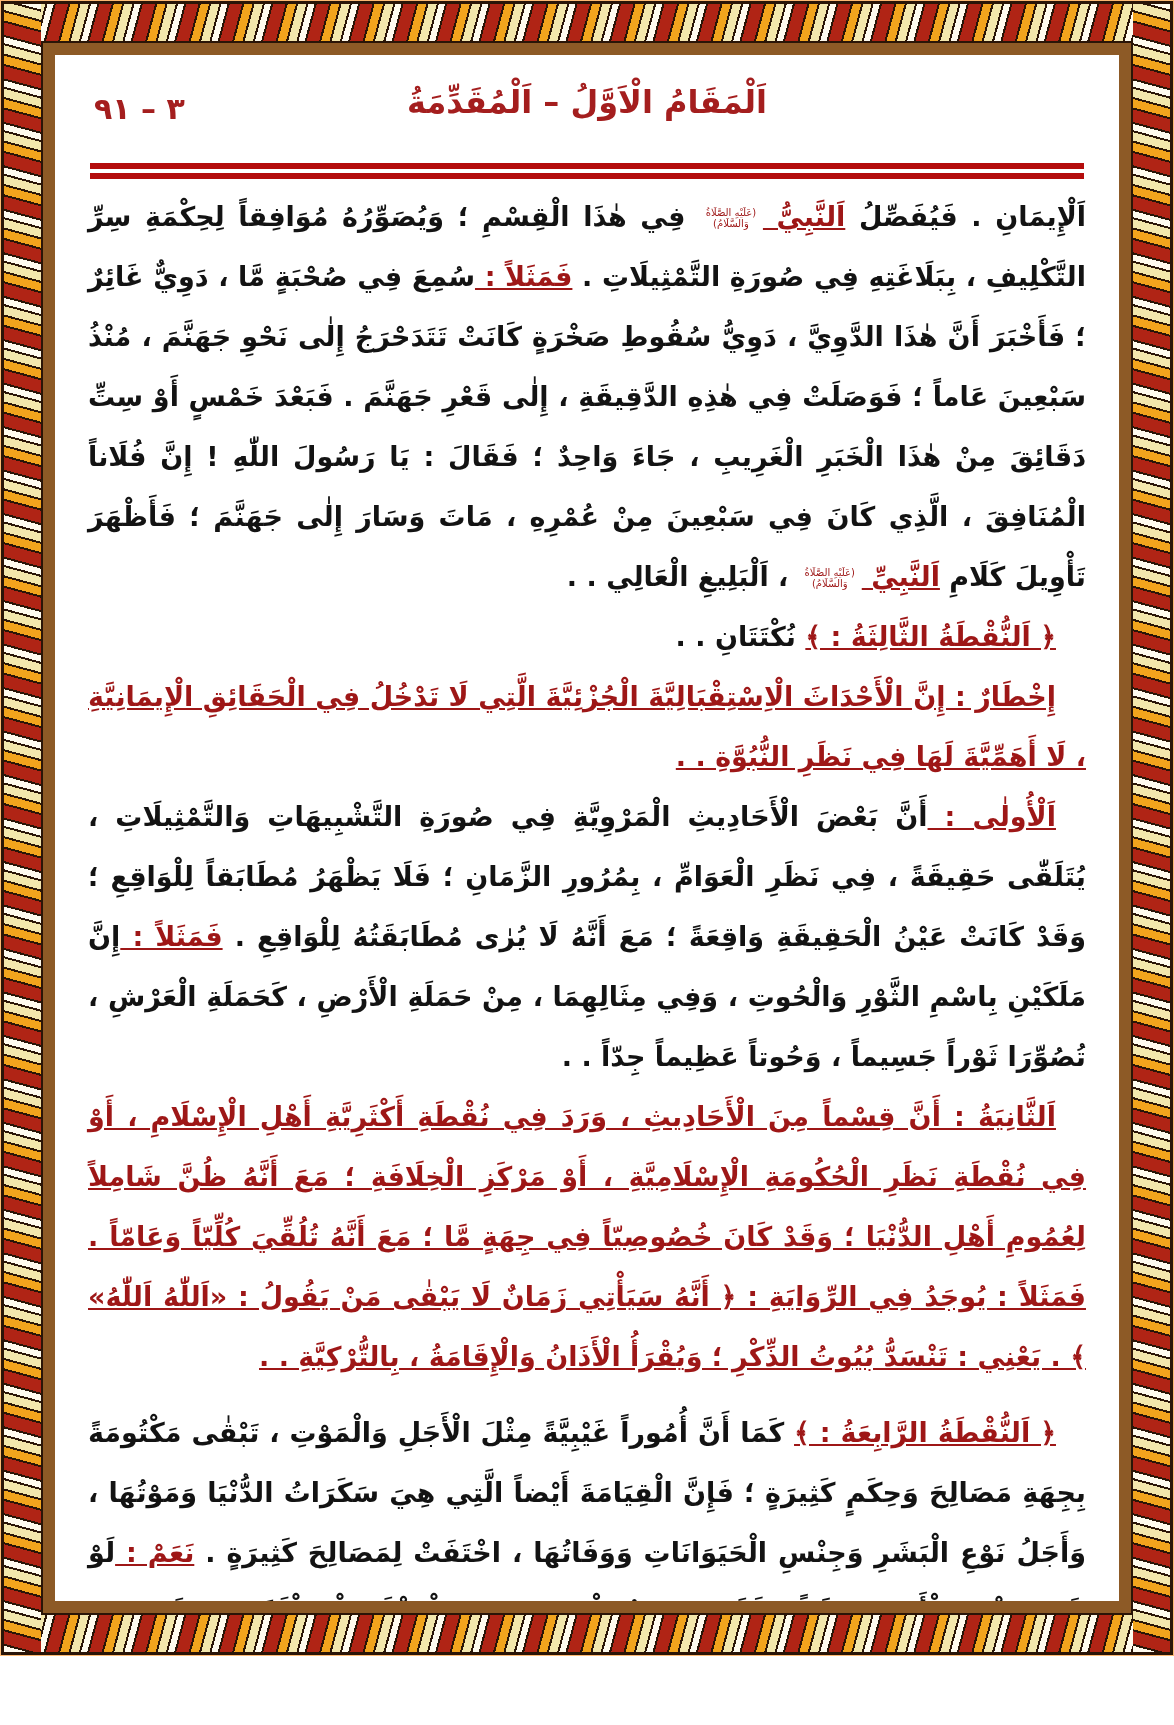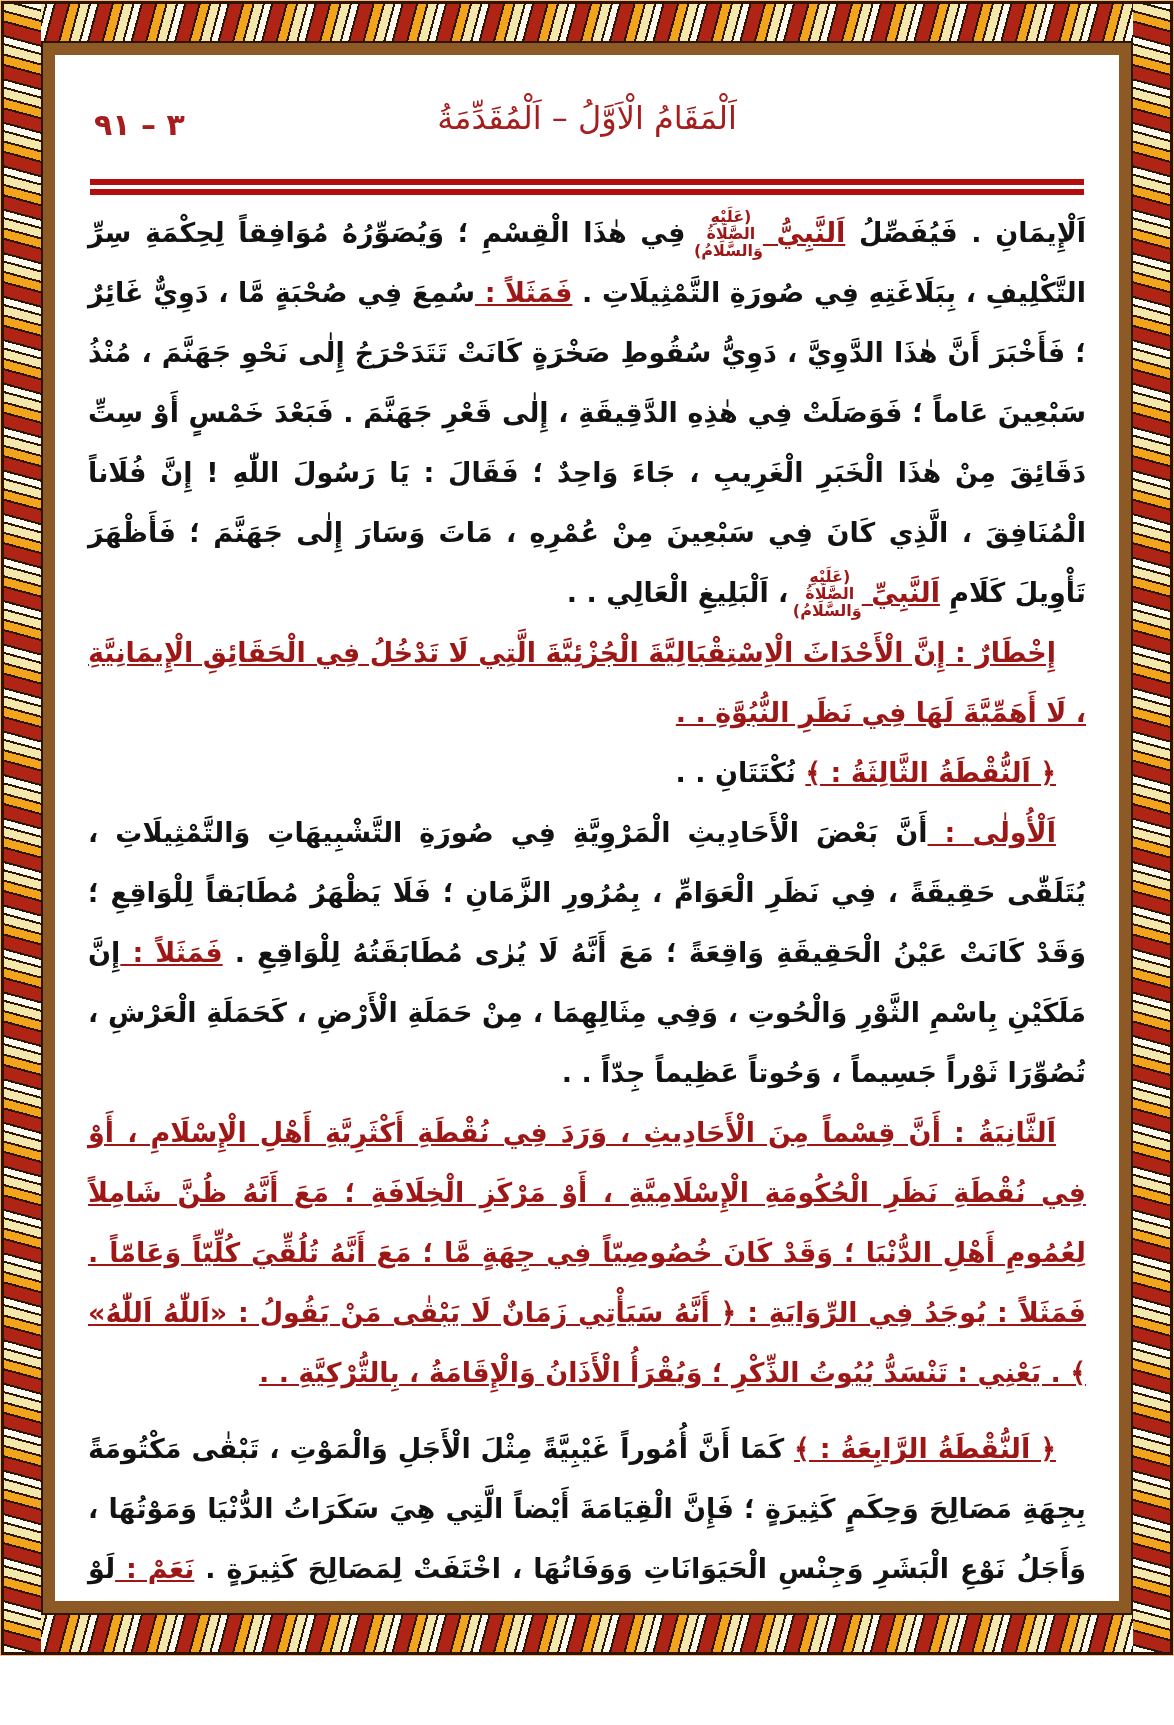--- a/index.html
+++ b/index.html
@@ -31,39 +31,39 @@
     position:absolute;inset:55px;background:#ffffff;
     box-sizing:border-box;padding:14px 33px 10px 33px;direction:rtl;overflow:hidden;
   }
   
   .hdr{position:relative;height:88px;}
   .page-label{
     position:absolute;left:6px;top:22px;font-size:30px;font-weight:bold;
     color:#a41e1e;direction:rtl;letter-spacing:2px;
   }
   .title{
-    margin:16px;padding-top:14px;text-align:center;font-size:32px;font-weight:normal;color:#a41e1e;
+    margin:0;padding-top:14px;text-align:center;font-size:32px;font-weight:bold;color:#a41e1e;
   }
   .rule{
     height:4px;border-top:6px solid #b40d0d;border-bottom:6px solid #b40d0d;
     margin:6px 2px 4px 2px;
   }
   
   .bodytext{
     margin-top:8px;font-size:27px;font-weight:bold;line-height:60px;
     color:#131313;text-align:justify;direction:rtl;
   }
   .para{margin:0;text-indent:30px;}
   .para.flush{text-indent:0;}
   .para.gap-top{margin-top:16px;}
   .seg-k{color:#131313;}
   .seg-r{color:#9e1717;text-decoration:underline;}
   .seg-s{
-    color:#9e1717;font-size:16px;line-height:1.05;display:inline-block;
-    max-width:64px;vertical-align:middle;text-align:center;font-weight:bold;
+    color:#9e1717;font-size:10px;line-height:1.05;display:inline-block;
+    max-width:64px;vertical-align:middle;text-align:center;font-weight:normal;
   }
 </style>
 </head>
 <body>
 
 <div class="page">
   <div class="frame-outerline"></div>
   <div class="band band-top"></div>
   <div class="band band-bottom"></div>
   <div class="band band-left"></div>
@@ -71,20 +71,20 @@
   <div class="brownband"></div>
 
   <div class="inner">
     <div class="hdr">
       <div class="page-label">٣ – ٩١</div>
       <h1 class="title">اَلْمَقَامُ الْاَوَّلُ – اَلْمُقَدِّمَةُ</h1>
     </div>
     <div class="rule"></div>
     <div class="bodytext">
         <p class="para flush"><span class="seg-k">اَلْإِيمَانِ . فَيُفَصِّلُ </span><span class="seg-r">اَلنَّبِيُّ </span><span class="seg-s">(عَلَيْهِ الصَّلَاةُ وَالسَّلَامُ)</span><span class="seg-k"> فِي هٰذَا الْقِسْمِ ؛ وَيُصَوِّرُهُ مُوَافِقاً لِحِكْمَةِ سِرِّ التَّكْلِيفِ ، بِبَلَاغَتِهِ فِي صُورَةِ التَّمْثِيلَاتِ . </span><span class="seg-r">فَمَثَلاً : </span><span class="seg-k">سُمِعَ فِي صُحْبَةٍ مَّا ، دَوِيٌّ غَائِرٌ ؛ فَأَخْبَرَ أَنَّ هٰذَا الدَّوِيَّ ، دَوِيُّ سُقُوطِ صَخْرَةٍ كَانَتْ تَتَدَحْرَجُ إِلٰى نَحْوِ جَهَنَّمَ ، مُنْذُ سَبْعِينَ عَاماً ؛ فَوَصَلَتْ فِي هٰذِهِ الدَّقِيقَةِ ، إِلٰى قَعْرِ جَهَنَّمَ . فَبَعْدَ خَمْسٍ أَوْ سِتِّ دَقَائِقَ مِنْ هٰذَا الْخَبَرِ الْغَرِيبِ ، جَاءَ وَاحِدٌ ؛ فَقَالَ : يَا رَسُولَ اللّٰهِ ! إِنَّ فُلَاناً الْمُنَافِقَ ، الَّذِي كَانَ فِي سَبْعِينَ مِنْ عُمْرِهِ ، مَاتَ وَسَارَ إِلٰى جَهَنَّمَ ؛ فَأَظْهَرَ تَأْوِيلَ كَلَامِ </span><span class="seg-r">اَلنَّبِيِّ </span><span class="seg-s">(عَلَيْهِ الصَّلَاةُ وَالسَّلَامُ)</span><span class="seg-k"> ، اَلْبَلِيغِ الْعَالِي . .</span></p>
+        <p class="para"><span class="seg-r">﴿ اَلنُّقْطَةُ الثَّالِثَةُ : ﴾</span><span class="seg-k"> نُكْتَتَانِ . .</span></p>
         <p class="para"><span class="seg-r">إِخْطَارٌ : إِنَّ الْأَحْدَاثَ الْاِسْتِقْبَالِيَّةَ الْجُزْئِيَّةَ الَّتِي لَا تَدْخُلُ فِي الْحَقَائِقِ الْإِيمَانِيَّةِ ، لَا أَهَمِّيَّةَ لَهَا فِي نَظَرِ النُّبُوَّةِ . .</span></p>
-        <p class="para"><span class="seg-r">﴿ اَلنُّقْطَةُ الثَّالِثَةُ : ﴾</span><span class="seg-k"> نُكْتَتَانِ . .</span></p>
         <p class="para"><span class="seg-r">اَلْأُولٰى : </span><span class="seg-k">أَنَّ بَعْضَ الْأَحَادِيثِ الْمَرْوِيَّةِ فِي صُورَةِ التَّشْبِيهَاتِ وَالتَّمْثِيلَاتِ ، يُتَلَقّٰى حَقِيقَةً ، فِي نَظَرِ الْعَوَامِّ ، بِمُرُورِ الزَّمَانِ ؛ فَلَا يَظْهَرُ مُطَابَقاً لِلْوَاقِعِ ؛ وَقَدْ كَانَتْ عَيْنُ الْحَقِيقَةِ وَاقِعَةً ؛ مَعَ أَنَّهُ لَا يُرٰى مُطَابَقَتُهُ لِلْوَاقِعِ . </span><span class="seg-r">فَمَثَلاً : </span><span class="seg-k">إِنَّ مَلَكَيْنِ بِاسْمِ الثَّوْرِ وَالْحُوتِ ، وَفِي مِثَالِهِمَا ، مِنْ حَمَلَةِ الْأَرْضِ ، كَحَمَلَةِ الْعَرْشِ ، تُصُوِّرَا ثَوْراً جَسِيماً ، وَحُوتاً عَظِيماً جِدّاً . .</span></p>
         <p class="para"><span class="seg-r">اَلثَّانِيَةُ : أَنَّ قِسْماً مِنَ الْأَحَادِيثِ ، وَرَدَ فِي نُقْطَةِ أَكْثَرِيَّةِ أَهْلِ الْإِسْلَامِ ، أَوْ فِي نُقْطَةِ نَظَرِ الْحُكُومَةِ الْإِسْلَامِيَّةِ ، أَوْ مَرْكَزِ الْخِلَافَةِ ؛ مَعَ أَنَّهُ ظُنَّ شَامِلاً لِعُمُومِ أَهْلِ الدُّنْيَا ؛ وَقَدْ كَانَ خُصُوصِيّاً فِي جِهَةٍ مَّا ؛ مَعَ أَنَّهُ تُلُقِّيَ كُلِّيّاً وَعَامّاً . فَمَثَلاً : يُوجَدُ فِي الرِّوَايَةِ : ﴿ أَنَّهُ سَيَأْتِي زَمَانٌ لَا يَبْقٰى مَنْ يَقُولُ : «اَللّٰهُ اَللّٰهُ» ﴾ . يَعْنِي : تَنْسَدُّ بُيُوتُ الذِّكْرِ ؛ وَيُقْرَأُ الْأَذَانُ وَالْإِقَامَةُ ، بِالتُّرْكِيَّةِ . .</span></p>
         <p class="para gap-top"><span class="seg-r">﴿ اَلنُّقْطَةُ الرَّابِعَةُ : ﴾</span><span class="seg-k"> كَمَا أَنَّ أُمُوراً غَيْبِيَّةً مِثْلَ الْأَجَلِ وَالْمَوْتِ ، تَبْقٰى مَكْتُومَةً بِجِهَةِ مَصَالِحَ وَحِكَمٍ كَثِيرَةٍ ؛ فَإِنَّ الْقِيَامَةَ أَيْضاً الَّتِي هِيَ سَكَرَاتُ الدُّنْيَا وَمَوْتُهَا ، وَأَجَلُ نَوْعِ الْبَشَرِ وَجِنْسِ الْحَيَوَانَاتِ وَوَفَاتُهَا ، اخْتَفَتْ لِمَصَالِحَ كَثِيرَةٍ . </span><span class="seg-r">نَعَمْ : </span><span class="seg-k">لَوْ كَانَ وَقْتُ الْأَجَلِ مُعَيَّناً ؛ لَكَانَ نِصْفُ الْعُمْرِ ، فِي الْغَفْلَةِ الْمُطْلَقَةِ ؛ وَكَانَ بَعْدَ النِّصْفِ ، فِي الدَّهْشَةِ الْمُطْلَقَةِ ، بِإِلْقَائِهِ كُلَّ يَوْمٍ ،</span></p>
       </div>
   </div>
 </div>
 
 </body></html>

